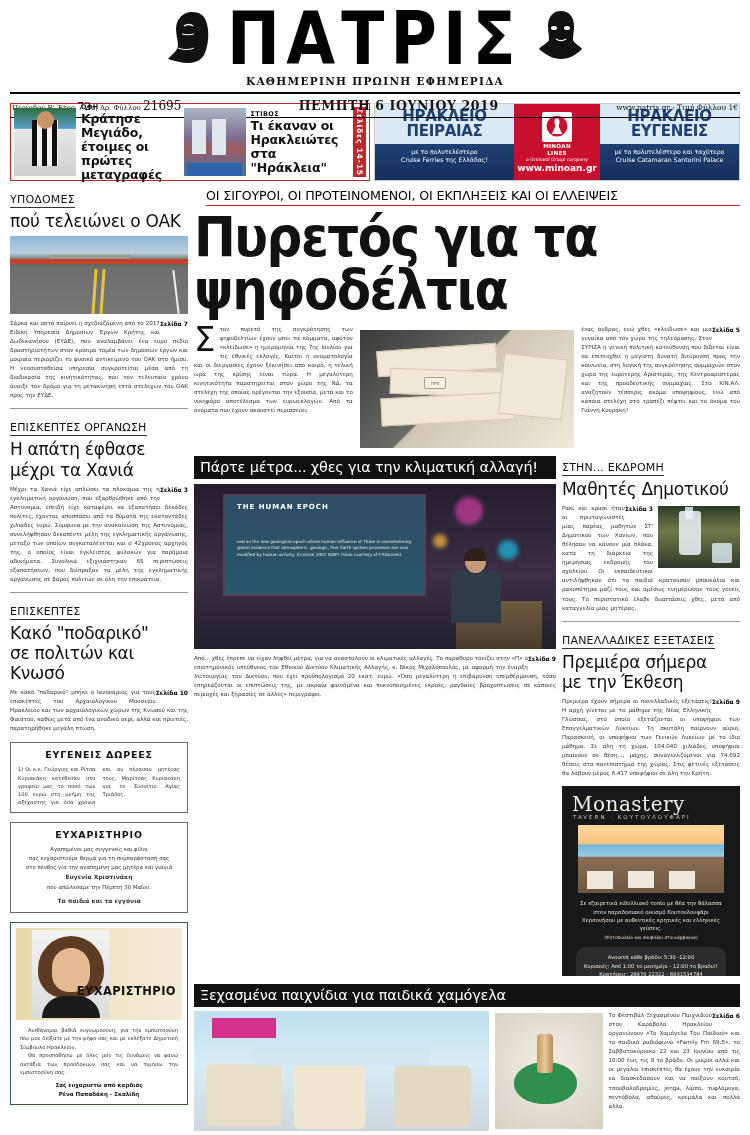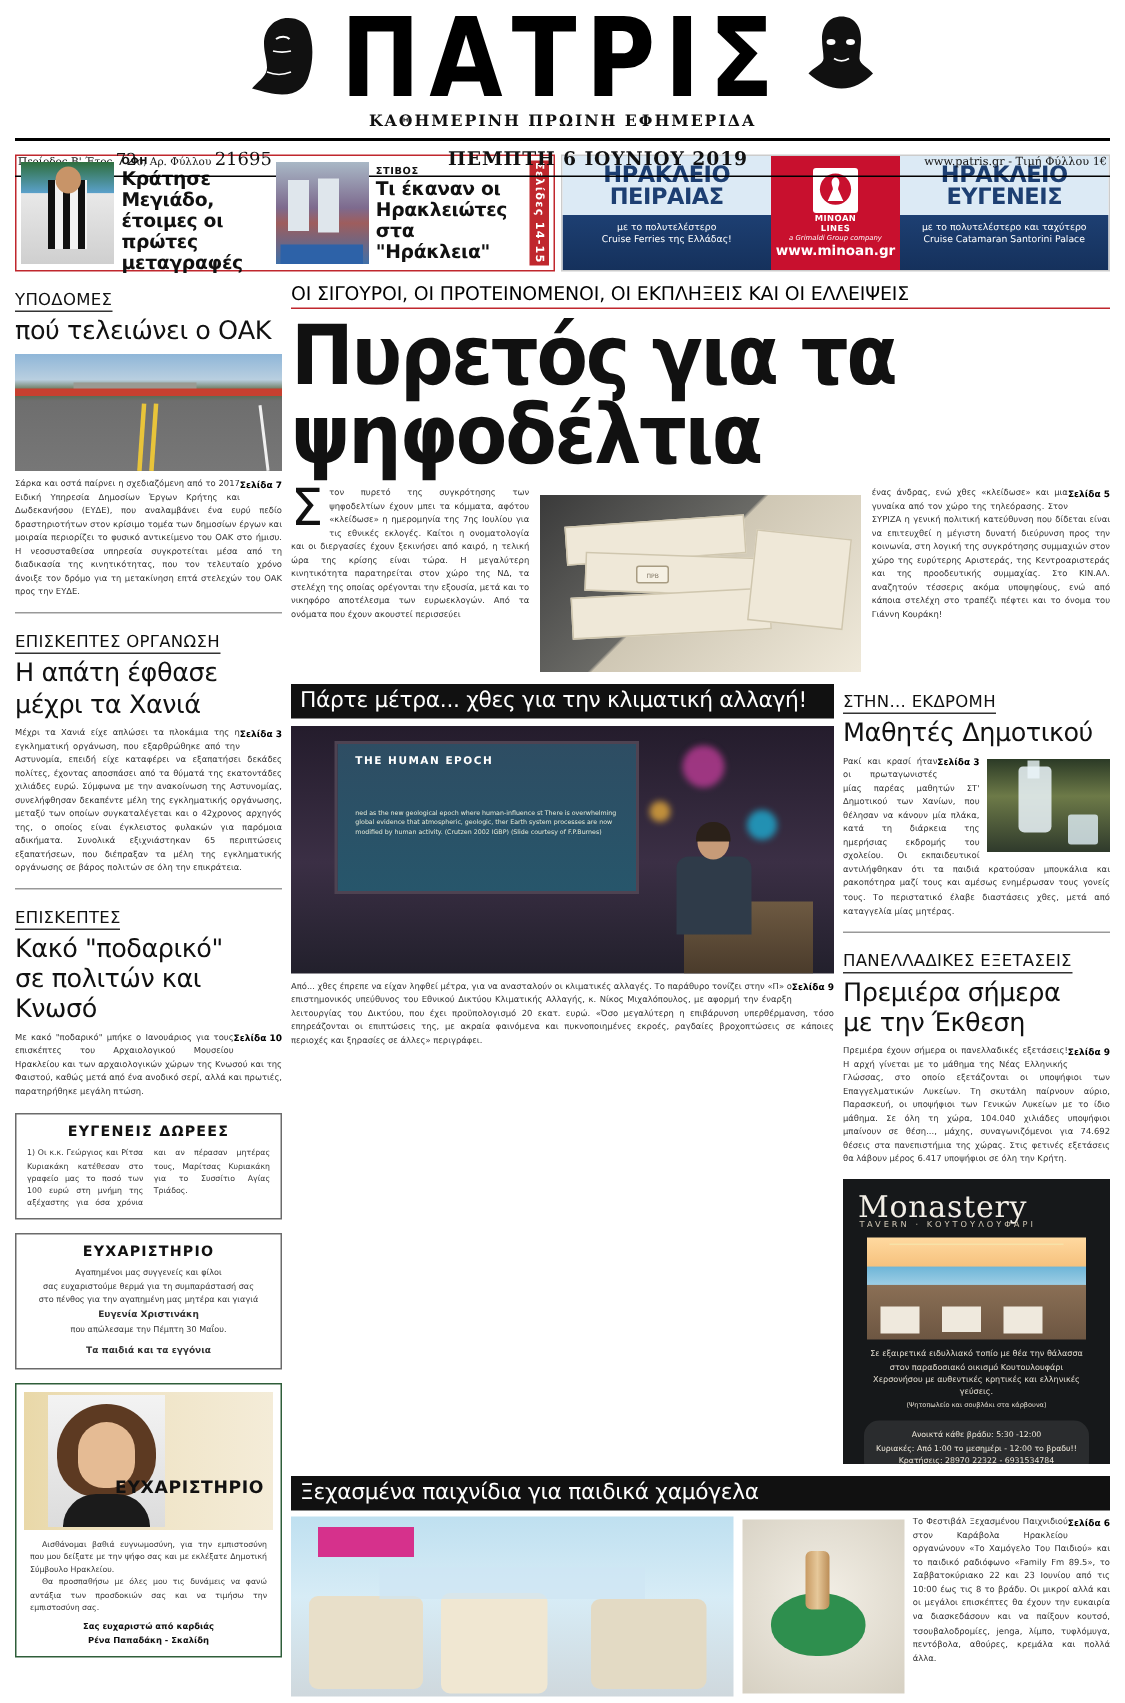--- a/index.html
+++ b/index.html
@@ -99,21 +99,21 @@
      linear-gradient(#8fb6d8 0%, #b9cfe0 22%, #6f7d62 30%, #5d6b55 36%, #6e6e6e 40%, #777 100%); }
   .ph-road .guard { position:absolute; left:0; right:0; top:30%; height:5px; background:#c6402f; }
   .ph-road .line-y { position:absolute; left:50%; top:42%; width:3px; height:58%; background:#e8c43a; transform:translateX(-6px) rotate(4deg);}
   .ph-road .line-y2 { position:absolute; left:50%; top:42%; width:3px; height:58%; background:#e8c43a; transform:translateX(2px) rotate(4deg);}
   .ph-road .edge { position:absolute; right:6%; top:44%; width:2px; height:56%; background:#f0f0f0; transform:rotate(-7deg);}
   .ph-road .bridge { position:absolute; left:22%; top:24%; width:46%; height:8px; background:#9a9a92; }
 
   
   .over-head {
     font-size: 12.6px; letter-spacing: -.1px; padding-bottom: 2px;
-    border-bottom: 1.6px solid #c0272d; color: #000;
+    border-bottom: 1.6px solid #c0272d; color: #000; margin-left: 12px;
   }
   .mega {
     font-size: 50px; font-weight: 700; line-height: .96; letter-spacing: -1.5px;
     margin: 5px 0 7px; transform: scaleY(1.1); transform-origin: left top;
     font-family: "DejaVu Sans", sans-serif;
   }
 
   .three { display: flex; gap: 7px; margin-top: 18px; }
   .three .c { flex: 1; min-width: 0; }
   .three .cmid { flex: 1.35; }

